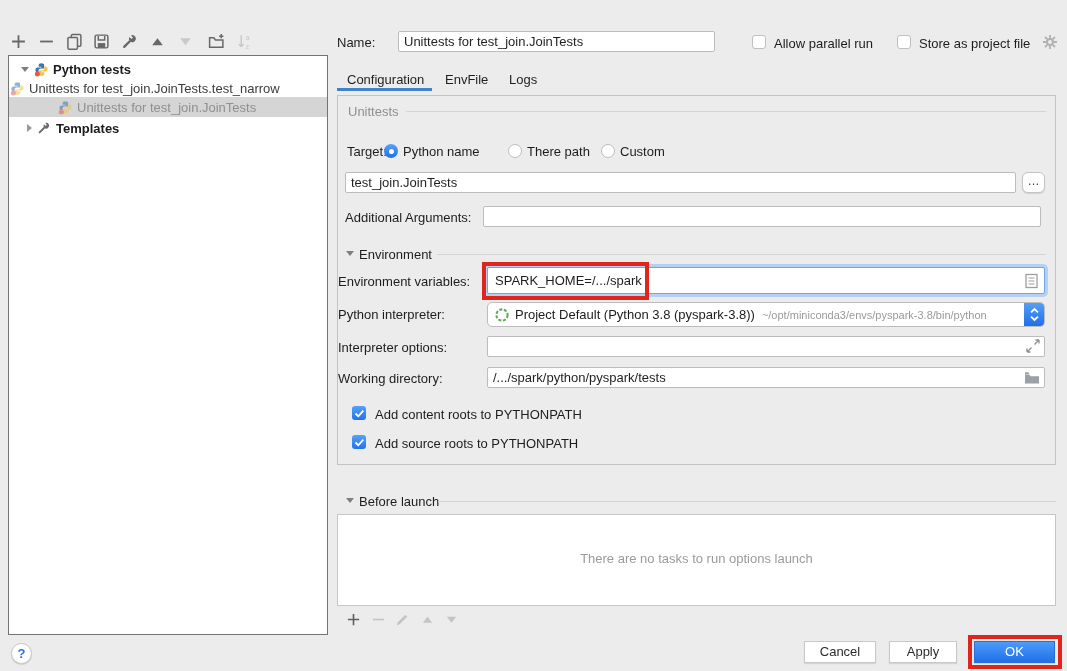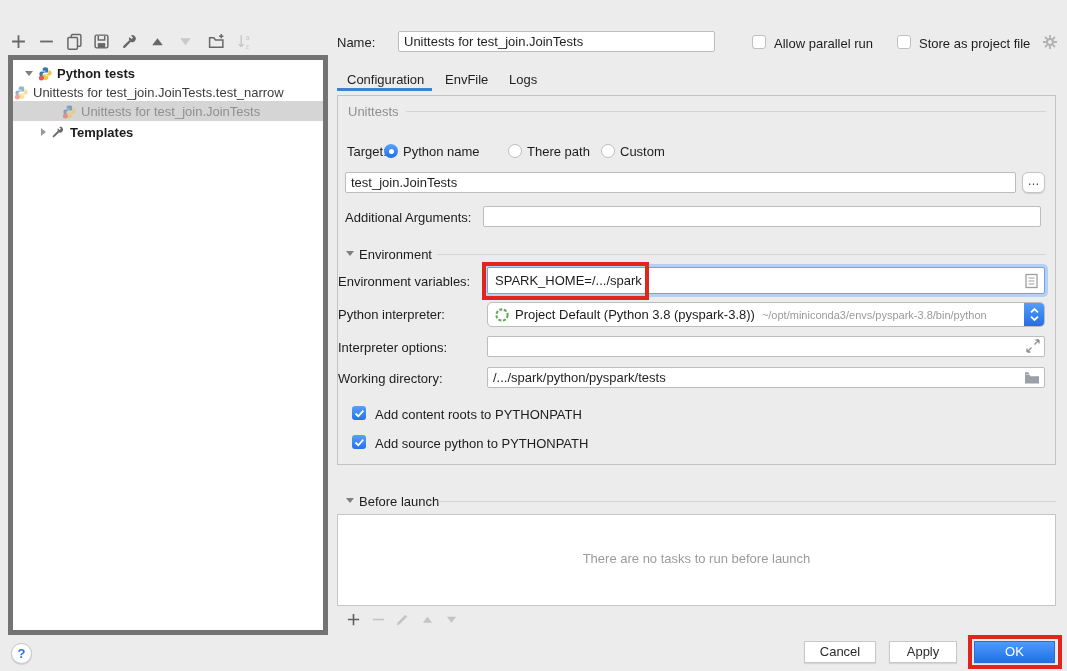--- a/index.html
+++ b/index.html
@@ -14,28 +14,28 @@
   .t-gray  { left:30px; background:#dedede; border:1px solid #c7c7c7; }
   .t-green { left:50px; background:#39c13f; border:1px solid #2aa62f; }
   .title-text { position:absolute; left:0; right:0; top:4px; text-align:center;
     font-size:13px; color:#393939; }
 
   
   .tbi { position:absolute; top:33px; width:17px; height:17px; }
 
   
   #tree { position:absolute; left:8px; top:55px; width:320px; height:580px;
-    background:#fff; border:5px solid #737373; overflow:hidden;text-align:right; }
+    background:#fff; border:1px solid #737373; overflow:hidden;text-align:right; }
   .trow { position:absolute; left:0; width:100%; height:20px; display:flex;
     align-items:center; gap:4px; font-size:13px; color:#1c1c1c; white-space:nowrap; overflow:hidden; }
   .trow.bold { font-weight:bold; }
   .t1 { top:3px;  padding-left:12px; }
   .t2 { top:22px; color:#3c3c3c; }
   .t3 { top:41px; padding-left:48px; background:#d5d5d5; color:#8f8f8f; }
-  .t4 { top:62px; padding-left:28px; }
+  .t4 { top:62px; padding-left:18px; }
   .tri-down { width:0; height:0; border-left:4.5px solid transparent;
     border-right:4.5px solid transparent; border-top:5.5px solid #7e7e7e; display:inline-block; }
   .tri-right { width:0; height:0; border-top:4.5px solid transparent;
     border-bottom:4.5px solid transparent; border-left:5.5px solid #9a9a9a; display:inline-block; }
   .ticon { display:inline-flex; width:16px; height:16px; align-items:center; justify-content:center; }
   .faded { opacity:.55; }
 
   
   #help { position:absolute; left:11px; top:643px; width:21px; height:21px;
     border-radius:50%; background:#fff; border:1px solid #c5c5c5;
@@ -320,27 +320,27 @@
     <svg width="11" height="9" viewBox="0 0 11 9">
         <path d="M1.5 4.5l2.8 2.8 5-5.6" stroke="#fff" stroke-width="1.8" fill="none"></path>
       </svg>
   </span>
   <div class="flabel" id="cbContentLabel">Add content roots to PYTHONPATH</div>
   <span class="mac-check checked" id="cbSource">
     <svg width="11" height="9" viewBox="0 0 11 9">
         <path d="M1.5 4.5l2.8 2.8 5-5.6" stroke="#fff" stroke-width="1.8" fill="none"></path>
       </svg>
   </span>
-  <div class="flabel" id="cbSourceLabel">Add source python to PYTHONPATH</div>
+  <div class="flabel" id="cbSourceLabel">Add source roots to PYTHONPATH</div>
 
   <span class="tri-down" id="blArrow"></span>
   <div class="flabel" id="blTitle">Before launch</div>
   <div class="hline" id="blLine"></div>
   <div id="blBox">
-    <div id="blEmpty">There are no tasks to run before launch</div>
+    <div id="blEmpty">There are no tasks to run options launch</div>
   </div>
   <svg class="blicon" style="left:346px" viewBox="0 0 16 16">
       <path d="M8 2v12M2 8h12" stroke="#5f5f5f" stroke-width="1.7"></path>
     </svg>
   <svg class="blicon" style="left:371px" viewBox="0 0 16 16">
       <path d="M2 8h12" stroke="#c4c4c4" stroke-width="1.7"></path>
     </svg>
   <svg class="blicon" style="left:395px" viewBox="0 0 16 16">
       <path d="M2 14l1-3 8-8 2 2-8 8z" fill="#c4c4c4"></path>
     </svg>

